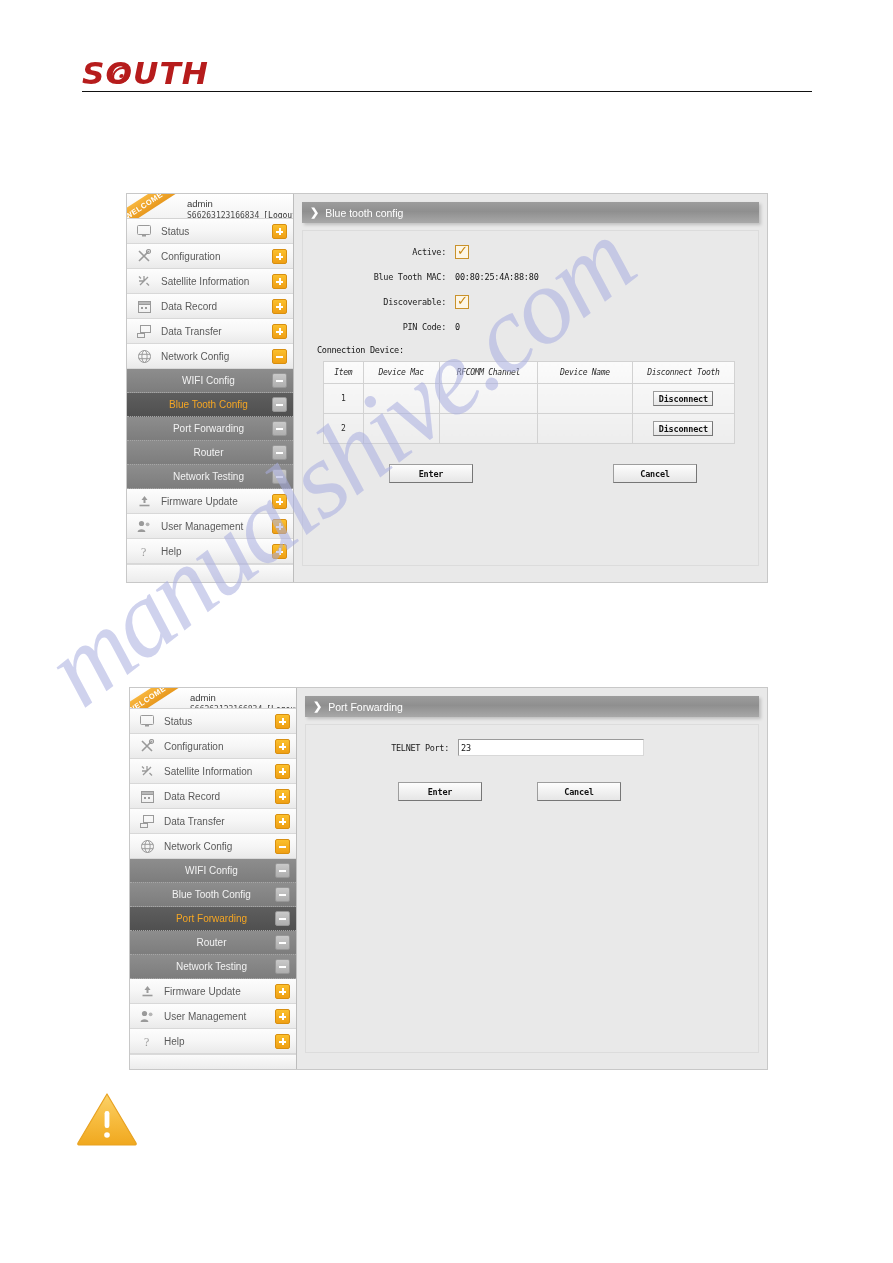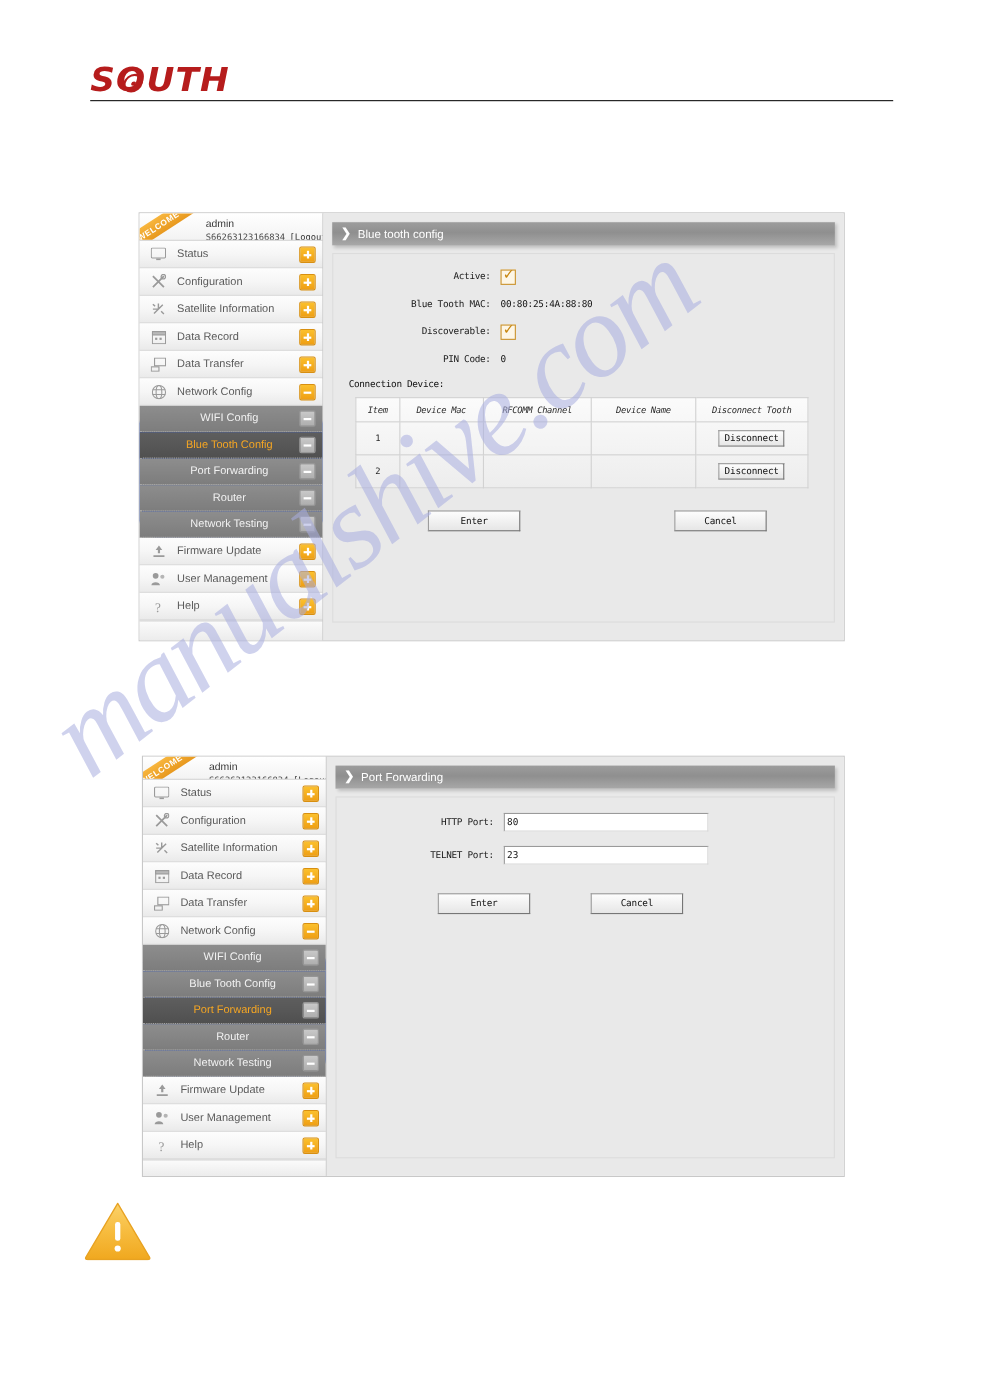--- a/index.html
+++ b/index.html
@@ -370,20 +370,21 @@
     background: linear-gradient(#fdfdfd, #e6e6e6);
     border: 1px solid #9d9d9d;
     border-right-color: #767676;
     border-bottom-color: #767676;
     font-family: "DejaVu Sans Mono", monospace;
     font-size: 8.5px;
     color: #111;
     text-align: center;
     box-sizing: border-box;
     letter-spacing: -.2px;
+    font-weight: bold;
   }
   .btn-sm { width: 60px; height: 15px; line-height: 14px; }
   .btn-lg { width: 84px; height: 19px; line-height: 18px; }
   .btn-row {
     display: flex;
     margin-top: 20px;
     padding-left: 76px;
   }
   .btn-row .gap { width: 140px; }
   .btn-row-pf {
@@ -780,24 +781,20 @@
   </div>
 
   <div class="content">
     <div class="panel-title">
       <span class="chev">❯</span>
       <span class="pt-text">Port Forwarding</span>
     </div>
 
     <div class="panel-body">
 
-      <div class="form-row">
-        <span class="flabel">HTTP Port:</span>
-        <input class="text-input" type="text" value="80" style="">
-      </div>
 
 
       <div class="form-row">
         <span class="flabel">TELNET Port:</span>
         <input class="text-input" type="text" value="23" style="">
       </div>
 
       <div class="btn-row-pf">
         <span class="btn btn-lg">Enter</span>
         <span class="gap"></span>

